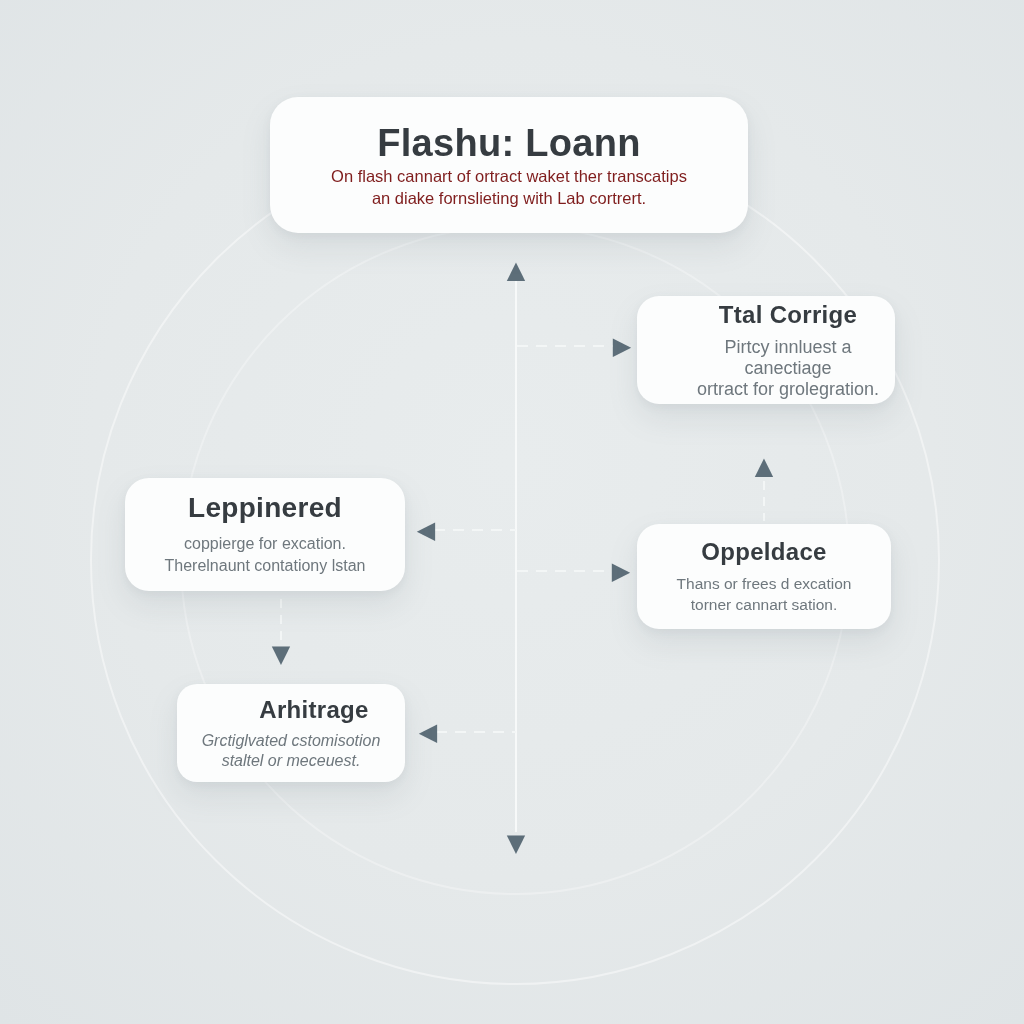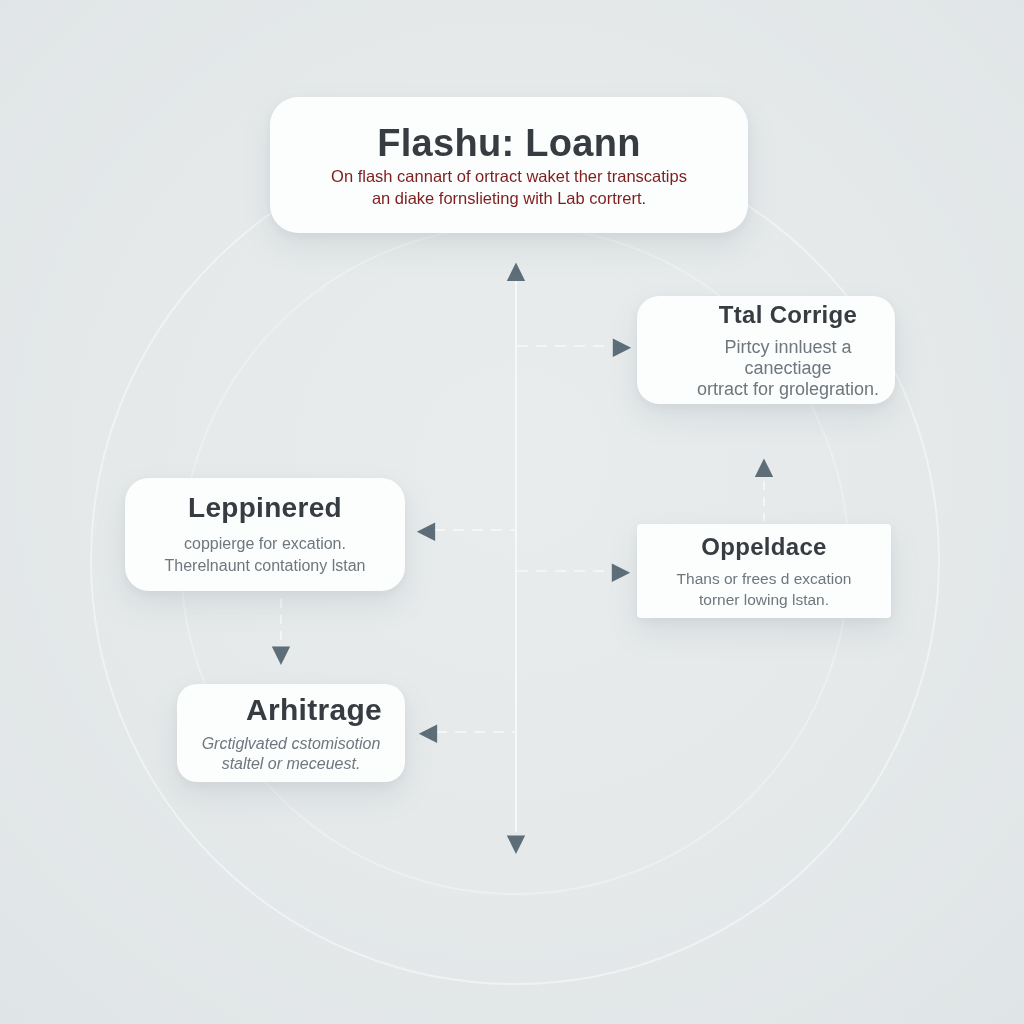--- a/index.html
+++ b/index.html
@@ -60,26 +60,26 @@
   .card.main .desc{font-size:16.5px;line-height:22px;color:#7f1d1d;}
 
   .card.topright{left:637px;top:296px;width:258px;height:108px;border-radius:22px;padding-left:44px;}
   .card.topright .title{font-size:24px;margin-bottom:8px;}
   .card.topright .desc{font-size:18px;line-height:21px;}
 
   .card.midleft{left:125px;top:478px;width:280px;height:113px;}
   .card.midleft .title{font-size:28px;margin-bottom:9px;}
   .card.midleft .desc{font-size:16px;line-height:22px;}
 
-  .card.midright{left:637px;top:524px;width:254px;height:94px;border-radius:4px;}
+  .card.midright{left:637px;top:524px;width:254px;height:105px;border-radius:22px;}
   .card.midright .title{font-size:24px;margin-bottom:7px;}
   .card.midright .desc{font-size:15.5px;line-height:21px;}
 
   .card.bottomleft{left:177px;top:684px;width:228px;height:98px;border-radius:20px;}
-  .card.bottomleft .title{font-size:30px;margin-bottom:7px;margin-left:46px;}
+  .card.bottomleft .title{font-size:24px;margin-bottom:7px;margin-left:46px;}
   .card.bottomleft .desc{font-size:16px;line-height:20px;font-style:italic;}
 
   .vline{
     position:absolute;
     left:515px;top:278px;width:2px;height:554px;
     background:var(--line);
   }
   .dash{position:absolute;}
   .dash.h{height:2px;background:repeating-linear-gradient(90deg,var(--dash) 0 11px,transparent 11px 19px);}
   .dash.v{width:2px;background:repeating-linear-gradient(180deg,var(--dash) 0 9px,transparent 9px 16px);}
@@ -151,21 +151,21 @@
     <div class="desc">
       <span>coppierge for excation.</span>
       <span>Therelnaunt contationy lstan</span>
     </div>
   </div>
 
   <div class="card midright">
     <div class="title">Oppeldace</div>
     <div class="desc">
       <span>Thans or frees d excation</span>
-      <span>torner lowing lstan.</span>
+      <span>torner cannart sation.</span>
     </div>
   </div>
 
   <div class="card bottomleft">
     <div class="title">Arhitrage</div>
     <div class="desc">
       <span>Grctiglvated cstomisotion</span>
       <span>staltel or meceuest.</span>
     </div>
   </div>

